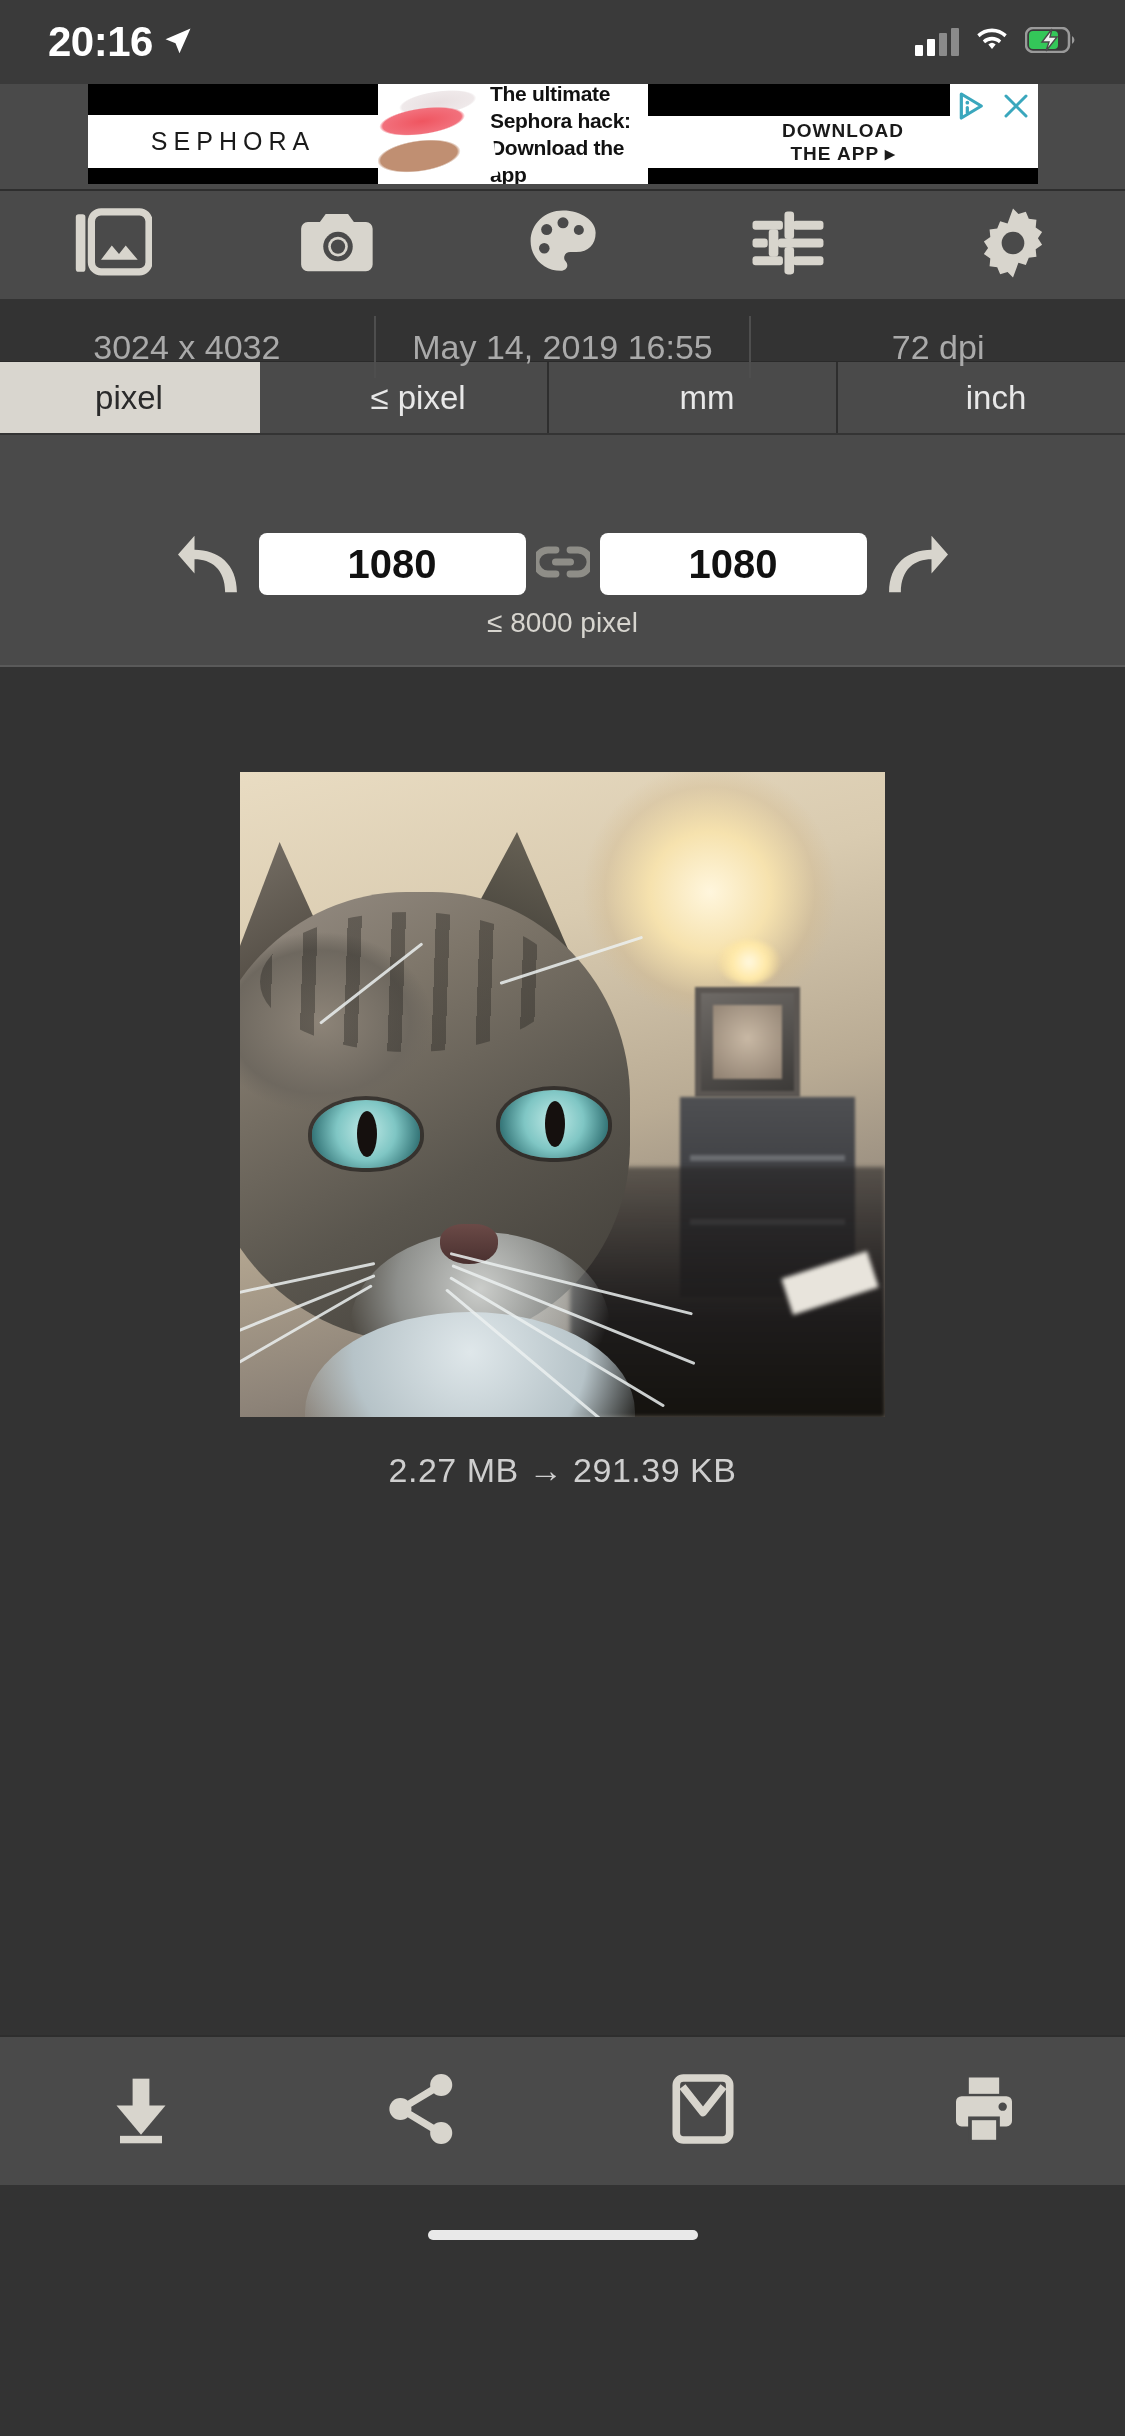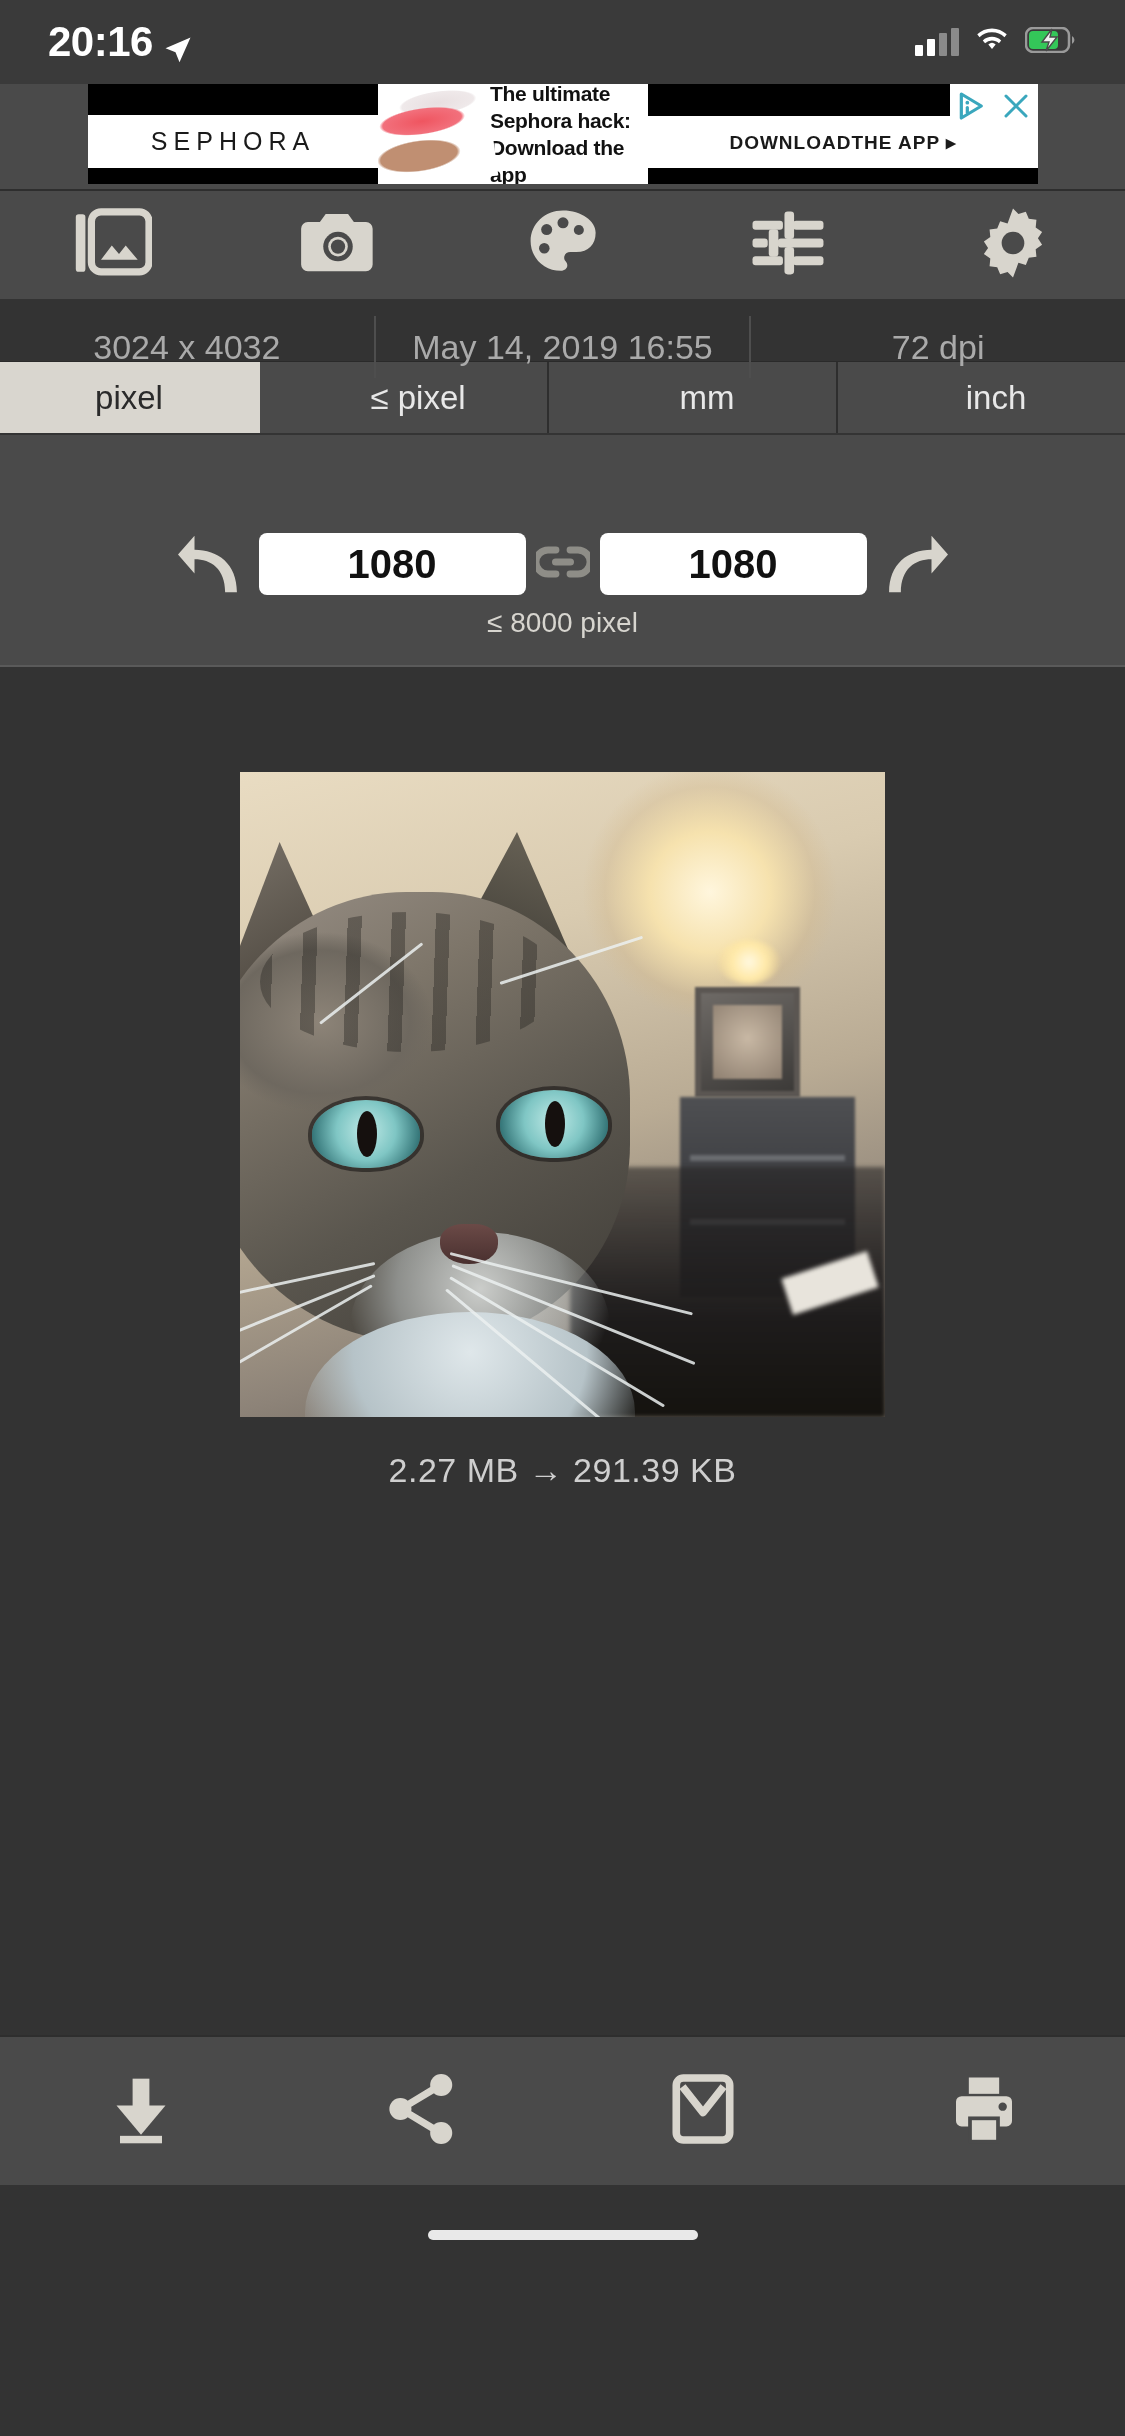--- a/index.html
+++ b/index.html
@@ -15,21 +15,21 @@
   .statusbar {
     height: 84px;
     background: #3a3a3a;
     display: flex; align-items: center;
     padding: 0 48px;
     position: relative;
   }
   .status-time {
     color: #ffffff; font-size: 42px; font-weight: 600;
     letter-spacing: -0.5px;
-    display: flex; align-items: center; gap: 10px;
+    display: flex; align-items: flex-start; gap: 10px;
   }
   .loc-arrow { display:inline-block; width: 30px; height: 30px; }
   .status-right {
     margin-left: auto; display: flex; align-items: center; gap: 16px;
   }
   .sig-bars { display: flex; align-items: flex-end; gap: 4px; height: 28px; }
   .sig-bars i { display:block; width: 8px; background: #d8d8d8; border-radius: 1px; }
   .sig-bars i:nth-child(1){ height: 11px; background:#ffffff;}
   .sig-bars i:nth-child(2){ height: 17px; background:#ffffff;}
   .sig-bars i:nth-child(3){ height: 23px; background:#8a8a8a;}
@@ -79,21 +79,21 @@
   .ad-copy {
     margin-left: 112px; font-size: 21px; line-height: 27px;
     color:#111; font-weight: 600; letter-spacing: -0.3px;
   }
   .ad-right {
     flex: 1; background:#000; position: relative;
     display:flex; align-items:center; justify-content:center;
   }
   .ad-cta {
     width: 100%; height: 52px; background:#ffffff;
-    display:flex; align-items:center; justify-content:center;
+    display:flex; flex-direction:column; align-items:center; justify-content:center;
     margin-top: 16px;
   }
   .ad-cta span {
     font-size: 19px; font-weight: 700; color:#1a1a1a; letter-spacing: 1px;
     line-height: 23px;
   }
   .ad-badges {
     position:absolute; top:0; right:0; height: 44px;
     display:flex; background:#ffffff;
   }

